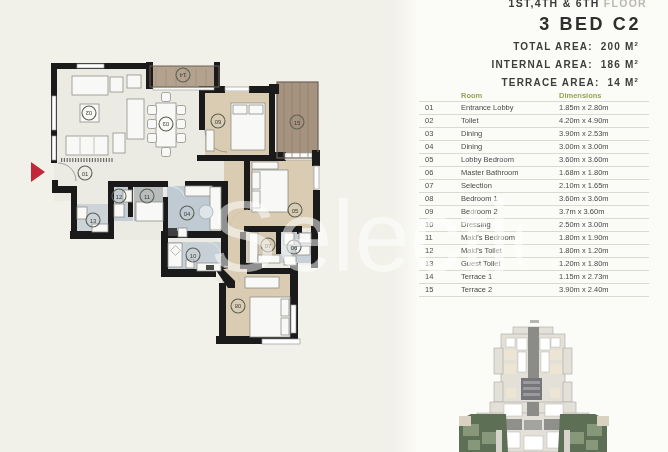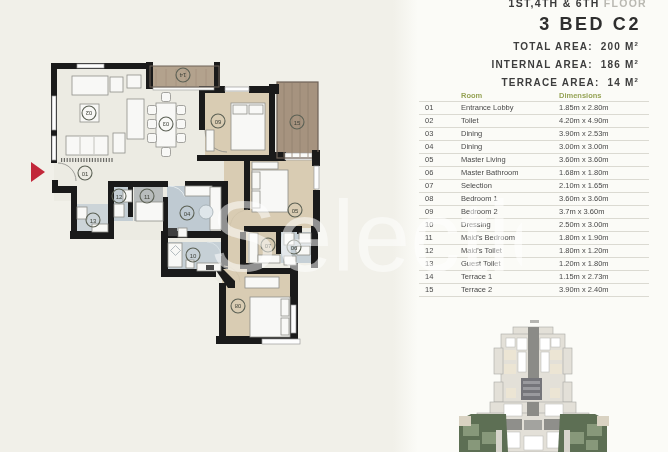--- a/index.html
+++ b/index.html
@@ -328,21 +328,21 @@
         <span class="c2">Dining</span>
         <span class="c3">3.90m x 2.53m</span>
       </div>
     <div class="trow">
         <span class="c1">04</span>
         <span class="c2">Dining</span>
         <span class="c3">3.00m x 3.00m</span>
       </div>
     <div class="trow">
         <span class="c1">05</span>
-        <span class="c2">Master Living</span>
+        <span class="c2">Lobby Bedroom</span>
         <span class="c3">3.60m x 3.60m</span>
       </div>
     <div class="trow">
         <span class="c1">06</span>
         <span class="c2">Master Bathroom</span>
         <span class="c3">1.68m x 1.80m</span>
       </div>
     <div class="trow">
         <span class="c1">07</span>
         <span class="c2">Selection</span>

